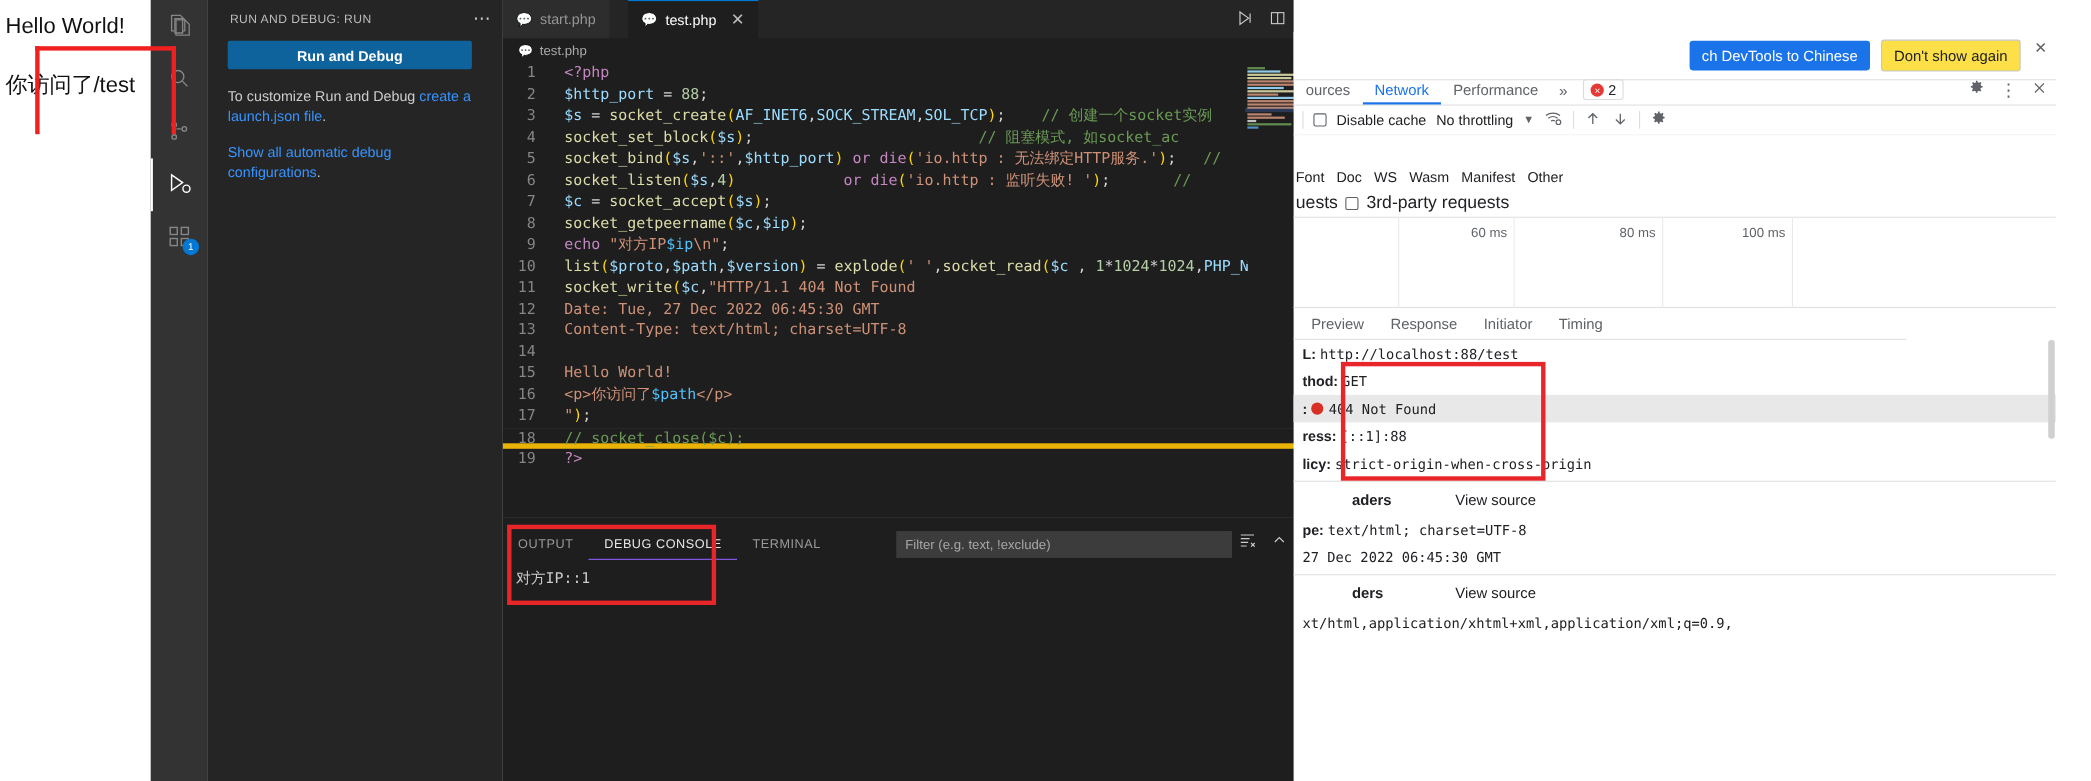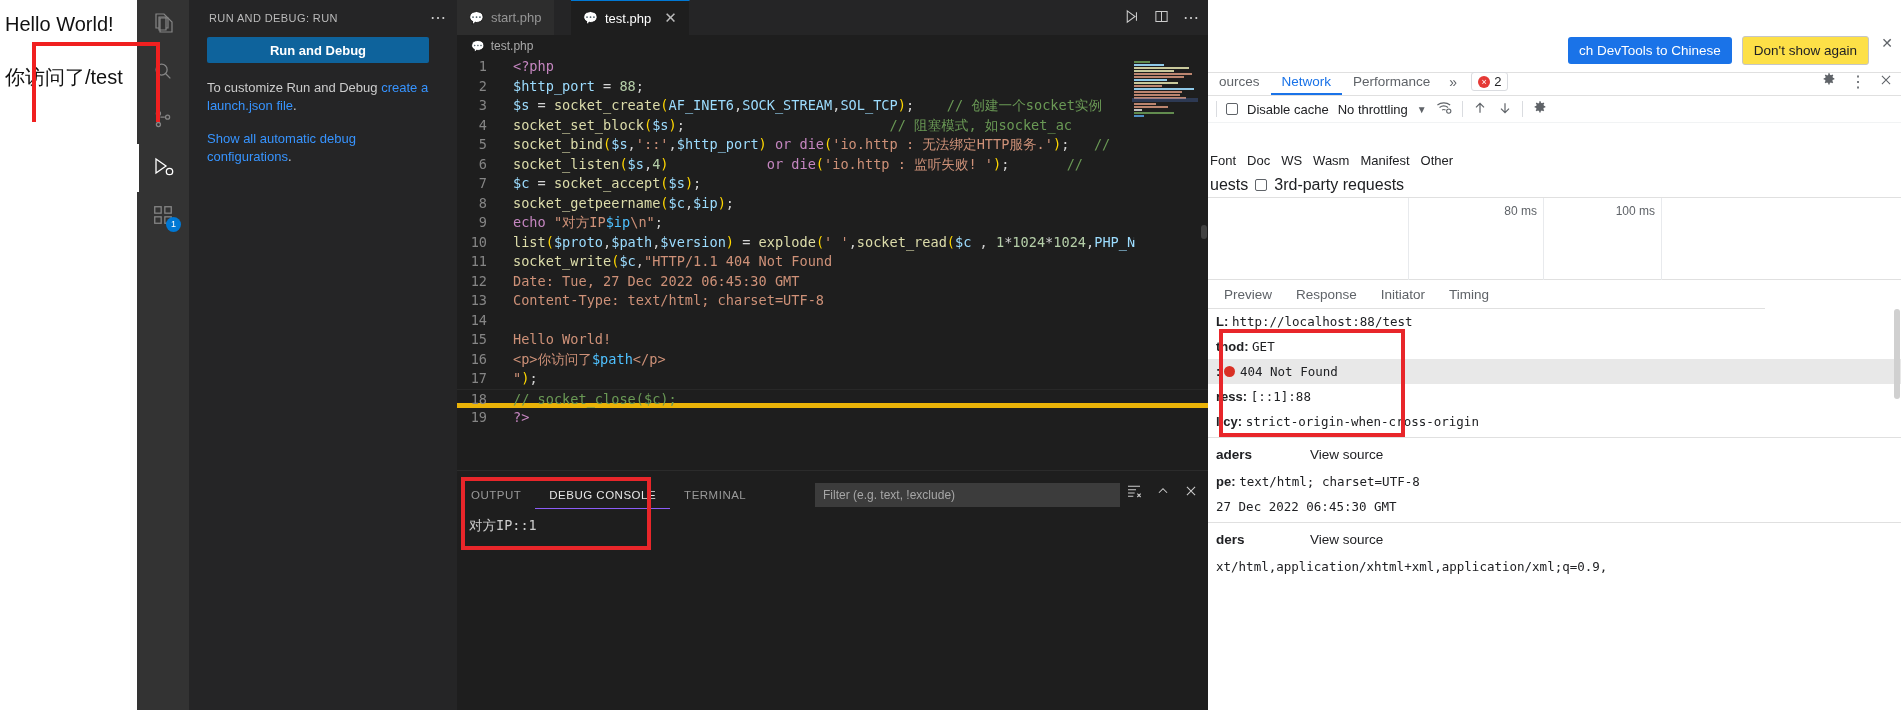--- a/index.html
+++ b/index.html
@@ -112,21 +112,21 @@
     background:#3c3c3c; border:1px solid #3c3c3c; color:#a6a6a6; font-size:12px;
     padding:0 7px; line-height:22px; font-family:"Liberation Sans", sans-serif;
   }
   .panel-actions { position:absolute; right:10px; top:12px; display:flex; gap:14px; align-items:center; color:#cccccc; }
   .debug-out { position:absolute; left:12px; top:46px; font-family:"DejaVu Sans Mono", monospace; font-size:13.5px; color:#cccccc; }
 
   
   .anno2 { position:absolute; left:461px; top:477px; width:190px; height:73px; border:4px solid #e8262a; z-index:61; pointer-events:none; }
 
   
-  .devtools { position:absolute; left:1208px; top:0; width:693px; height:710px; background:#ffffff; color:#202124; }
+  .devtools { position:absolute; left:1176px; top:0; width:693px; height:710px; background:#ffffff; color:#202124; }
   .dt-banner { position:absolute; left:0; top:29px; width:693px; height:44px; background:#fff; border-bottom:1px solid #e0e0e0; }
   .dt-banner-inner { position:absolute; right:32px; top:7px; display:flex; gap:10px; align-items:center; }
   .btn-blue { background:#1a73e8; color:#fff; border:none; border-radius:3px; padding:6px 11px; font-size:13.5px; font-family:"Liberation Sans", sans-serif; cursor:pointer; white-space:nowrap; }
   .btn-plain { background:#fde047; color:#202124; border:1px solid #c6c6c6; border-radius:3px; padding:6px 11px; font-size:13.5px; font-family:"Liberation Sans", sans-serif; cursor:pointer; white-space:nowrap; }
   .dt-close-x { position:absolute; right:8px; top:6px; color:#5f6368; font-size:14px; cursor:pointer; }
 
   .dt-tabs { position:absolute; left:0; top:68px; width:693px; height:28px; display:flex; align-items:center; border-bottom:1px solid #e0e0e0; }
   .dtt { font-size:13.5px; color:#5f6368; padding:0 11px; line-height:27px; height:27px; cursor:pointer; white-space:nowrap; }
   .dtt.active { color:#1a73e8; border-bottom:2px solid #1a73e8; }
   .dt-chev { color:#5f6368; font-size:14px; padding:0 8px; cursor:pointer; }
@@ -147,21 +147,21 @@
 
   .dt-subtabs { position:absolute; left:0; top:280px; width:557px; height:29px; display:flex; align-items:center; border-bottom:1px solid #e0e0e0; padding-left:4px; }
   .st { font-size:13.5px; color:#5f6368; padding:0 12px; cursor:pointer; }
 
   .hdr-list { position:absolute; left:0; top:309px; width:693px; }
   .hrow { position:relative; height:25px; font-size:13px; line-height:25px; padding-left:8px; white-space:nowrap; overflow:hidden; }
   .hrow.alt { background:#e8e8e8; }
   .hk { font-weight:bold; color:#202124; font-family:"Liberation Sans", sans-serif; }
   .hv { font-family:"DejaVu Sans Mono", monospace; font-size:12.5px; color:#202124; }
   .sep { position:relative; height:1px; background:#e0e0e0; margin:3px 0; }
-  .sec-row { position:relative; height:28px; font-size:13.5px; line-height:28px; padding-left:8px; }
+  .sec-row { position:relative; height:28px; font-size:13.5px; line-height:28px; padding-left:8px;margin-left:45px; }
   .viewsrc { position:absolute; left:102px; color:#202124; font-weight:normal; cursor:pointer; }
   .dot404 { display:inline-block; width:11px; height:11px; border-radius:50%; background:#d93025; margin-right:5px; vertical-align:-1px; }
 
   
   .anno3 { position:absolute; left:1219px; top:329px; width:186px; height:108px; border:4px solid #e8262a; z-index:61; pointer-events:none; }
 
   .vscroll { position:absolute; right:0px; top:309px; width:8px; height:180px; }
   .vscroll i { position:absolute; right:1px; top:0; width:6px; height:90px; background:#d0d0d0; border-radius:3px; display:block; }
 </style>
 </head>
@@ -425,20 +425,23 @@
         <span>Other</span>
       </div>
 
     <div class="dt-row4">
       <span>uests</span>
       <span class="cbx"></span>
       <span>3rd-party requests</span>
     </div>
 
     <div class="timeline">
+      <div class="tl-cell" style="left:95px;width:105px">
+        <span class="tl-lab">60 ms</span>
+      </div>
       <div class="tl-cell" style="left:200px;width:135px">
         <span class="tl-lab">80 ms</span>
       </div>
       <div class="tl-cell" style="left:335px;width:118px">
         <span class="tl-lab">100 ms</span>
       </div>
       <div class="tl-cell" style="left:453px;width:240px"></div>
     </div>
 
     <div class="dt-subtabs" id="dt-subtabs">

